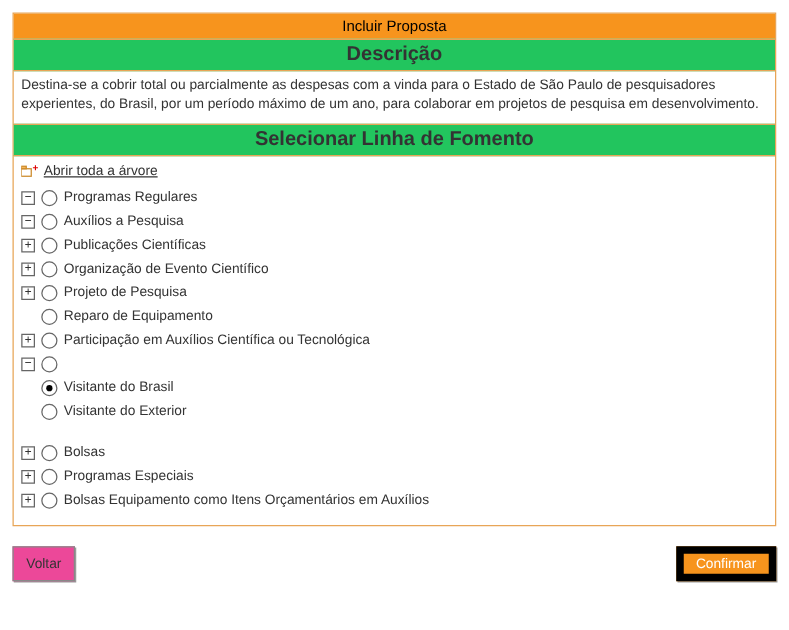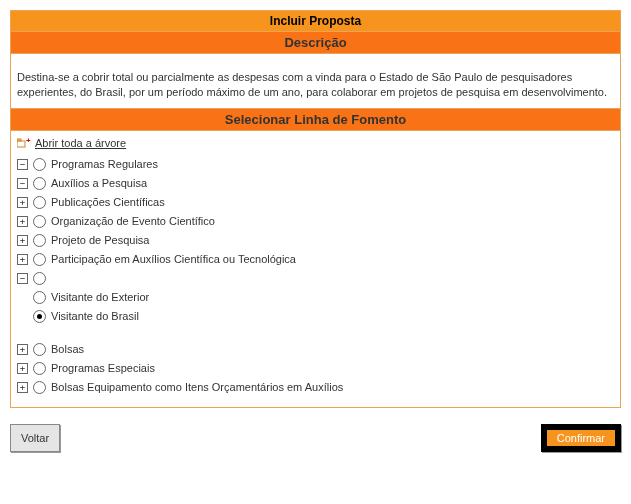--- a/index.html
+++ b/index.html
@@ -10,40 +10,39 @@
     color: #333;
     background: #fff;
     width: 611px;
   }
   .panel {
     border: 1px solid #e8a557;
   }
   .header-main {
     background: #f7941d;
     color: #000;
+    font-weight: normal;
+    text-align: center;
+    padding: 3px 0;
+    font-size: 12px;
+  }
+  .header-sub {
+    background: #22c55e;
+    color: #333;
     font-weight: bold;
     text-align: center;
     padding: 3px 0;
-    font-size: 12px;
-  }
-  .header-sub {
-    background: #f97316;
-    color: #333;
-    font-weight: bold;
-    text-align: center;
-    padding: 3px 0;
-    font-size: 13px;
+    font-size: 16px;
     border-top: 1px solid #e8a557;
     border-bottom: 1px solid #e8a557;
   }
   .desc-body {
     padding: 4px 6px 8px 6px;
     color: #333;
     line-height: 1.35;
-    margin-top: 12px;
   }
   .tree-body {
     padding: 6px 6px 10px 6px;
   }
   .open-all {
     display: flex;
     align-items: center;
     gap: 4px;
     margin-bottom: 6px;
   }
@@ -110,21 +109,21 @@
     margin-top: 16px;
   }
   .btn {
     border: 1px solid #888;
     padding: 2px 10px;
     font-size: 11px;
     font-family: inherit;
     cursor: pointer;
   }
   .btn-gray {
-    background: #e5e5e5;
+    background: #ec4899;
     color: #333;
     box-shadow: 1px 1px 0 #999;
   }
   .btn-orange {
     background: #f7941d;
     color: #fff;
     border: 6px solid #000000;
     box-shadow: 1px 1px 0 #999;
   }
   .tree-icon svg { display:block; }
@@ -174,44 +173,49 @@
         <span class="radio"></span>
         <span>Organização de Evento Científico</span>
       </li>
 
       <li class="indent-2">
         <span class="box">+</span>
         <span class="radio"></span>
         <span>Projeto de Pesquisa</span>
       </li>
 
+      <li class="indent-2">
+        <span class="box-spacer"></span>
+        <span class="radio"></span>
+        <span>Reparo de Equipamento</span>
+      </li>
 
       <li class="indent-2">
         <span class="box">+</span>
         <span class="radio"></span>
         <span>Participação em Auxílios Científica ou Tecnológica</span>
       </li>
 
       <li class="indent-2">
         <span class="box">−</span>
         <span class="radio"></span>
-      </li>
-
-      <li class="indent-3">
-        <span class="box-spacer"></span>
-        <span class="radio"></span>
-        <span>Visitante do Exterior</span>
       </li>
 
       <li class="indent-3">
         <span class="box-spacer"></span>
         <span class="radio sel"></span>
         <span>Visitante do Brasil</span>
       </li>
 
+      <li class="indent-3">
+        <span class="box-spacer"></span>
+        <span class="radio"></span>
+        <span>Visitante do Exterior</span>
+      </li>
+
       <li class="indent-1 bolsas-row">
         <span class="box">+</span>
         <span class="radio"></span>
         <span>Bolsas</span>
       </li>
 
       <li>
         <span class="box">+</span>
         <span class="radio"></span>
         <span>Programas Especiais</span>

